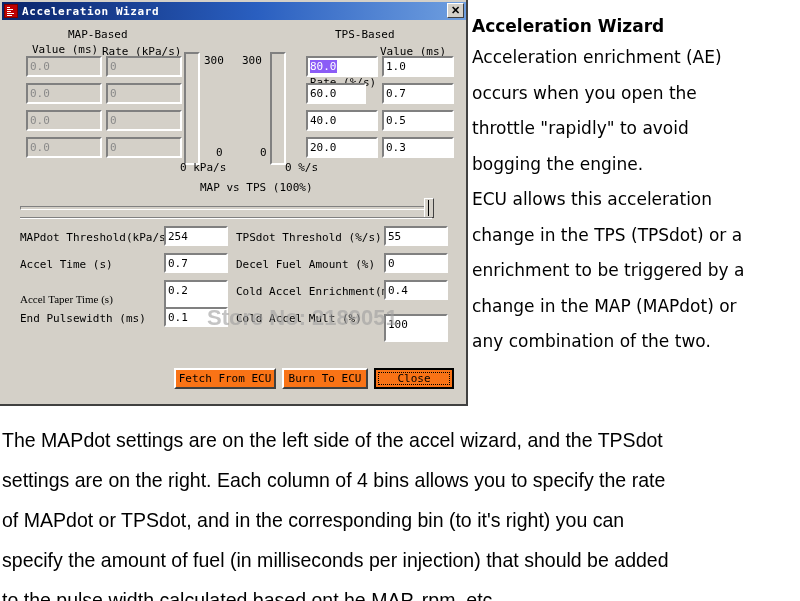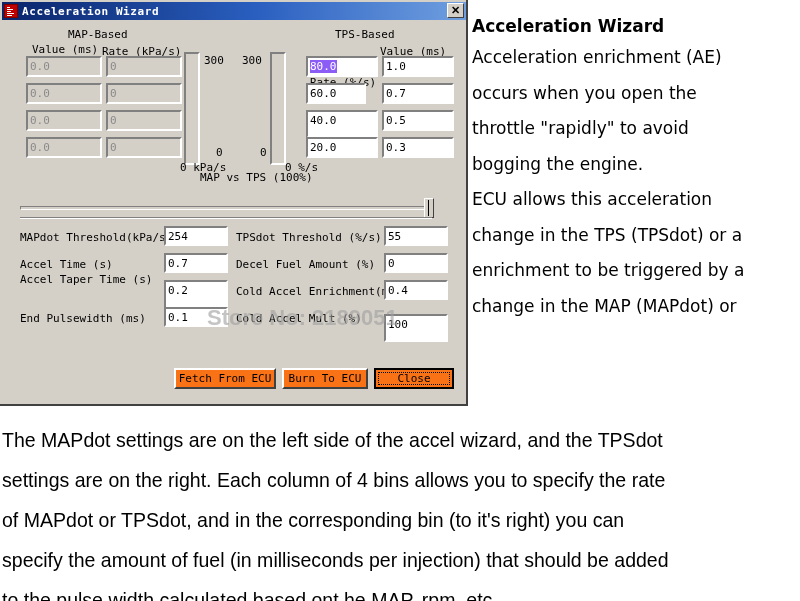--- a/index.html
+++ b/index.html
@@ -171,52 +171,52 @@
     <div class="frm grp-title" style="left:333px;top:6px;">TPS-Based</div>
     <div class="frm lbl" style="left:308px;top:23px;margin-top:31px;">Rate (%/s)</div>
     <div class="frm lbl" style="left:378px;top:23px;">Value (ms)</div>
 
     <div class="tb" style="left:304px;top:34px;width:72px;height:21px;"><span class="sel">80.0</span></div>
     <div class="tb" style="left:380px;top:34px;width:72px;height:21px;">1.0</div>
 
     <div class="tb" style="left:304px;top:61px;width:60px;height:21px;">60.0</div>
     <div class="tb" style="left:380px;top:61px;width:72px;height:21px;">0.7</div>
 
-    <div class="tb" style="left:304px;top:88px;width:72px;height:28px;">40.0</div>
+    <div class="tb" style="left:304px;top:88px;width:72px;height:21px;">40.0</div>
     <div class="tb" style="left:380px;top:88px;width:72px;height:21px;">0.5</div>
 
     <div class="tb" style="left:304px;top:115px;width:72px;height:21px;">20.0</div>
     <div class="tb" style="left:380px;top:115px;width:72px;height:21px;">0.3</div>
 
     <div class="gauge" style="left:182px;top:30px;width:16px;height:113px;"></div>
     <div class="frm lbl" style="left:202px;top:32px;">300</div>
     <div class="frm lbl" style="left:214px;top:124px;">0</div>
     <div class="frm lbl" style="left:178px;top:139px;">0 kPa/s</div>
 
     <div class="gauge" style="left:268px;top:30px;width:16px;height:113px;"></div>
     <div class="frm lbl" style="left:240px;top:32px;">300</div>
     <div class="frm lbl" style="left:258px;top:124px;">0</div>
     <div class="frm lbl" style="left:283px;top:139px;">0 %/s</div>
 
-    <div class="frm lbl" style="left:170px;top:149px;padding-left:28px;">MAP vs TPS (100%)</div>
+    <div class="frm lbl" style="left:170px;top:159px;padding-left:28px;">MAP vs TPS (100%)</div>
 
     <div id="track-line" style="left:18px;top:184px;width:412px;"></div>
     <div id="track-thumb" style="left:422px;top:176px;">
         <i></i>
       </div>
 
     <div class="sep" style="left:18px;top:195px;width:412px;"></div>
 
     <div class="frm lbl" style="left:18px;top:209px;">MAPdot Threshold(kPa/s)</div>
     <div class="tb" style="left:162px;top:204px;width:64px;height:20px;">254</div>
 
     <div class="frm lbl" style="left:18px;top:236px;">Accel Time (s)</div>
     <div class="tb" style="left:162px;top:231px;width:64px;height:20px;">0.7</div>
 
-    <div class="frm lbl" style="left:18px;top:251px;">Accel Taper Time (s)</div>
+    <div class="frm lbl" style="left:18px;top:271px;font-family:Liberation Serif, serif;">Accel Taper Time (s)</div>
     <div class="tb" style="left:162px;top:258px;width:64px;height:36px;">0.2</div>
 
     <div class="frm lbl" style="left:18px;top:290px;">End Pulsewidth (ms)</div>
     <div class="tb" style="left:162px;top:285px;width:64px;height:20px;">0.1</div>
 
     <div class="frm lbl" style="left:234px;top:209px;">TPSdot Threshold (%/s)</div>
     <div class="tb" style="left:382px;top:204px;width:64px;height:20px;">55</div>
 
     <div class="frm lbl" style="left:234px;top:236px;">Decel Fuel Amount (%)</div>
     <div class="tb" style="left:382px;top:231px;width:64px;height:20px;">0</div>
@@ -241,20 +241,21 @@
 <div id="right-panel">
   <div class="rp-title">Acceleration Wizard</div>
   <div class="rp-line">Acceleration enrichment (AE)</div>
   <div class="rp-line">occurs when you open the</div>
   <div class="rp-line">throttle "rapidly" to avoid</div>
   <div class="rp-line">bogging the engine.</div>
   <div class="rp-line">ECU allows this acceleration</div>
   <div class="rp-line">change in the TPS (TPSdot) or a</div>
   <div class="rp-line">enrichment to be triggered by a</div>
   <div class="rp-line">change in the MAP (MAPdot) or</div>
+  <div class="rp-line">any combination of the two.</div>
 </div>
 
 <div id="bottom-para">
   <div class="bp-line">The MAPdot settings are on the left side of the accel wizard, and the TPSdot</div>
   <div class="bp-line">settings are on the right. Each column of 4 bins allows you to specify the rate</div>
   <div class="bp-line">of MAPdot or TPSdot, and in the corresponding bin (to it's right) you can</div>
   <div class="bp-line">specify the amount of fuel (in milliseconds per injection) that should be added</div>
   <div class="bp-line">to the pulse width calculated based ont he MAP, rpm, etc.</div>
 </div>
 

